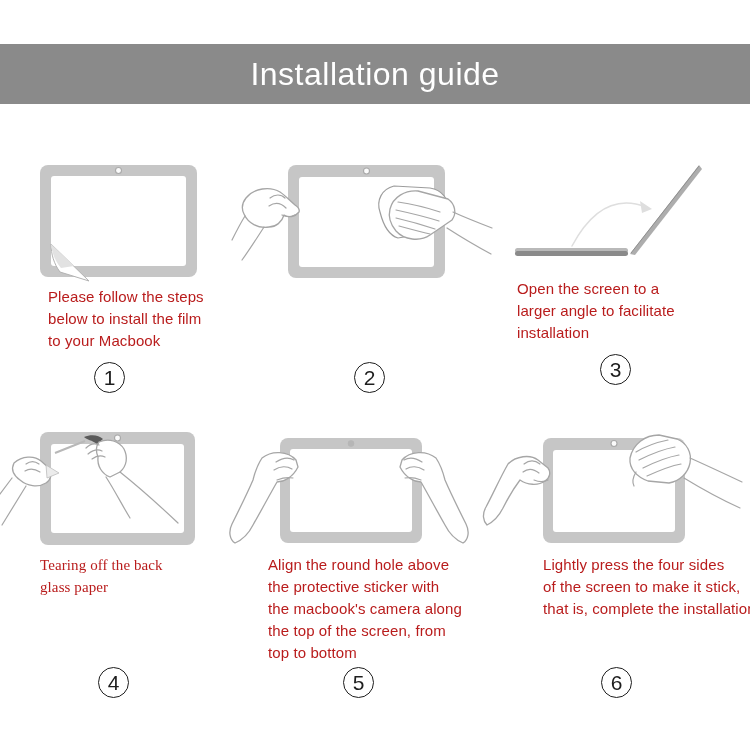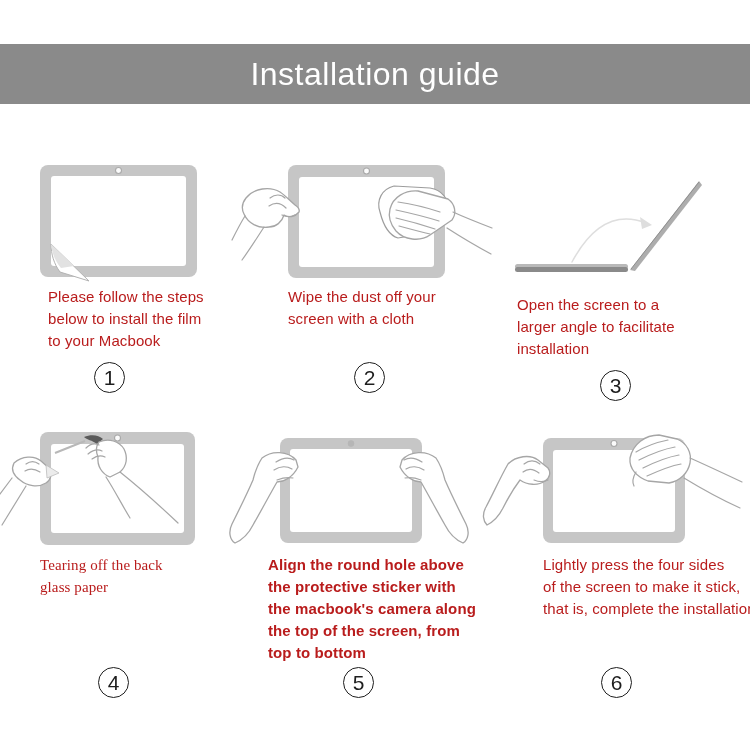--- a/index.html
+++ b/index.html
@@ -3,33 +3,33 @@
 <meta charset="utf-8">
 <style>
   html,body{margin:0;padding:0;background:#ffffff;}
   body{width:750px;height:750px;overflow:hidden;}
   .page{position:relative;width:750px;height:750px;font-family:"Liberation Sans",sans-serif;background:#fff;}
   .banner{position:absolute;left:0;top:44px;width:750px;height:60px;background:#8a8a8a;display:flex;align-items:center;justify-content:center;}
   .banner h1{margin:0;font-size:32px;font-weight:400;color:#ffffff;letter-spacing:0.5px;line-height:60px;}
   .step{position:absolute;}
   .s1{left:20px;top:160px;width:225px;height:240px;}
   .s2{left:240px;top:160px;width:250px;height:240px;}
-  .s3{left:490px;top:168px;width:260px;height:240px;}
+  .s3{left:490px;top:152px;width:260px;height:240px;}
   .s4{left:15px;top:428px;width:230px;height:275px;}
   .s5{left:230px;top:428px;width:260px;height:275px;}
   .s6{left:490px;top:428px;width:260px;height:275px;}
   .art{position:absolute;left:0;top:0;}
   .art svg{overflow:visible;display:block;}
   .s4 .art{left:-15px;}
   .caption{position:absolute;margin:0;top:126px;font-size:15px;line-height:22px;color:#b91c1c;white-space:pre;letter-spacing:0.1px;}
   .s1 .caption{left:28px;}
   .s2 .caption{left:48px;}
   .s3 .caption{left:27px;}
   .s4 .caption{left:25px;font-family:Liberation Serif, serif;}
-  .s5 .caption{left:38px;font-weight:bold;}
+  .s5 .caption{left:38px;}
   .s6 .caption{left:12px;margin-left:41px;}
   .badge{position:absolute;width:31px;height:31px;border:1.6px solid #1e1e1e;border-radius:50%;display:flex;align-items:center;justify-content:center;box-sizing:border-box;background:#fff;}
   .row1 .badge{top:202px;}
   .row2 .badge{top:239px;}
   .s1 .badge{left:74px;}
   .s2 .badge{left:114px;}
   .s3 .badge{left:110px;}
   .s4 .badge{left:83px;}
   .s5 .badge{left:113px;}
   .s6 .badge{left:111px;}
@@ -80,22 +80,20 @@
         <path d="M140,52 C136,40 142,29 154,26 L190,28 C202,30 209,39 208,50 C207,61 199,70 188,73 L158,78 C148,75 143,64 140,52 Z" fill="#ffffff" stroke="#9d9d9d" stroke-width="1.2"></path>
         <path class="hand" d="M150,49 C153,37 165,30 178,31 L208,39 C215,44 217,53 212,60 L190,75 C180,82 164,80 156,71 C151,65 148,57 150,49 Z"></path>
         <path class="line" d="M158,42 C172,44 188,48 200,52"></path>
         <path class="line" d="M156,50 C170,53 186,57 199,61"></path>
         <path class="line" d="M156,58 C169,61 183,65 195,69"></path>
         <path class="line" d="M159,66 C170,69 181,72 190,74"></path>
         <path class="line" d="M213,52 C226,58 239,63 252,68"></path>
         <path class="line" d="M207,68 C221,77 236,86 251,94"></path>
       </svg>
     </div>
-    <p class="caption">Wipe the dust off your
-screen with a cloth</p>
     <div class="badge">
         <span>2</span>
       </div>
   </section>
 
   <section class="step s3 row1">
     <div class="art">
       <svg width="260" height="125" viewBox="0 0 260 125" xmlns="http://www.w3.org/2000/svg">
         <rect x="25" y="96" width="113" height="5" rx="2.5" fill="#b9b9b9"></rect>
         <rect x="25" y="99" width="113" height="5" rx="2.5" fill="#8a8a8a"></rect>

